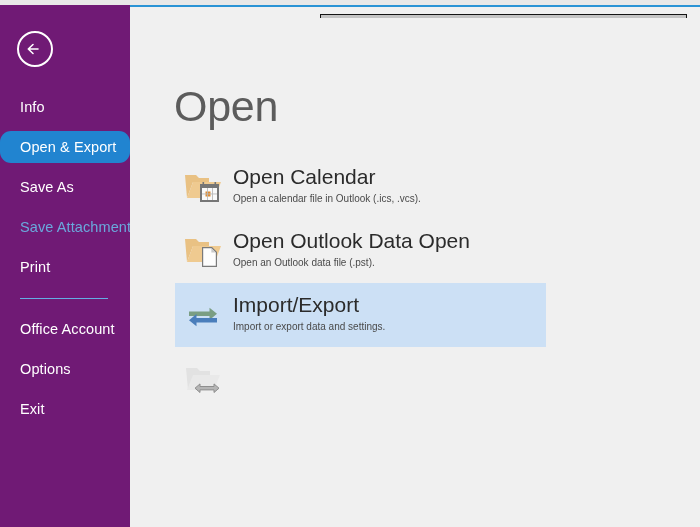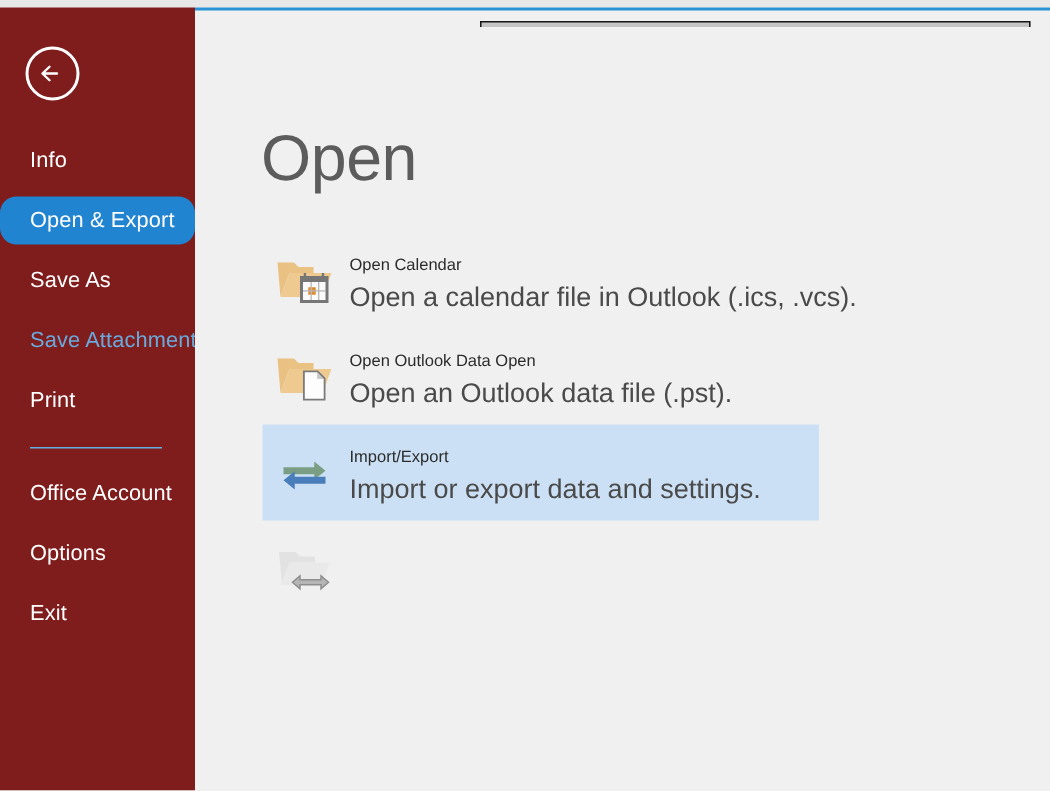--- a/index.html
+++ b/index.html
@@ -39,21 +39,21 @@
     width: 367px; height: 23px;
     background: #c4c4c4;
     border: 1.5px solid #141414;
   }
 
   
   .sidebar {
     position: absolute;
     left: 0; top: 5px;
     width: 130px; height: 522px;
-    background: #7f1d1d;
+    background: #701a75;
   }
 
   .back-button {
     position: absolute;
     left: 17px; top: 26px;
     width: 36px; height: 36px;
     border: 2px solid #ffffff;
     border-radius: 50%;
     cursor: pointer;
   }
@@ -128,28 +128,28 @@
     height: 64px;
     display: flex;
     align-items: center;
     justify-content: center;
   }
   .option-icon svg { display: block; }
 
   .option-text { padding-left: 2px; }
 
   .option-title {
-    font-size: 11px;
+    font-size: 21px;
     color: #2b2b2b;
     font-weight: 400;
     line-height: 20px;
     white-space: nowrap;
   }
   .option-desc {
-    font-size: 18px;
+    font-size: 10px;
     color: #4a4a4a;
     line-height: 19px;
     padding-top: 2px;
     white-space: nowrap;
   }
 </style>
 </head>
 <body>
 
 <div id="app">

